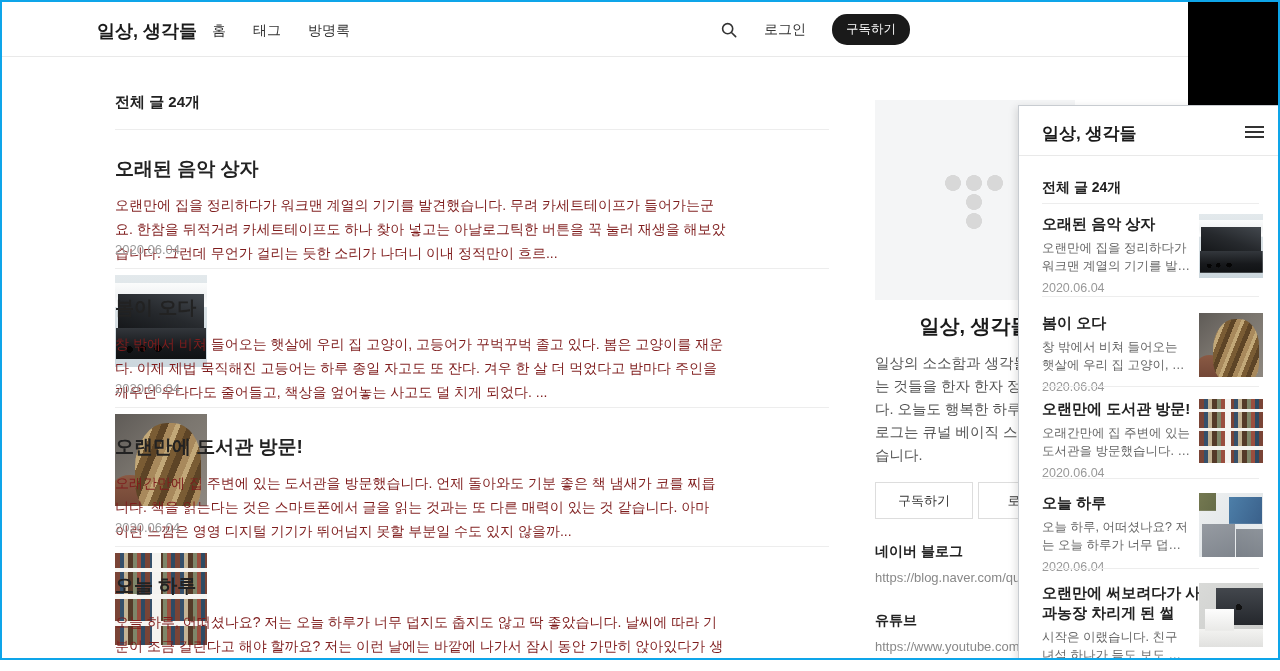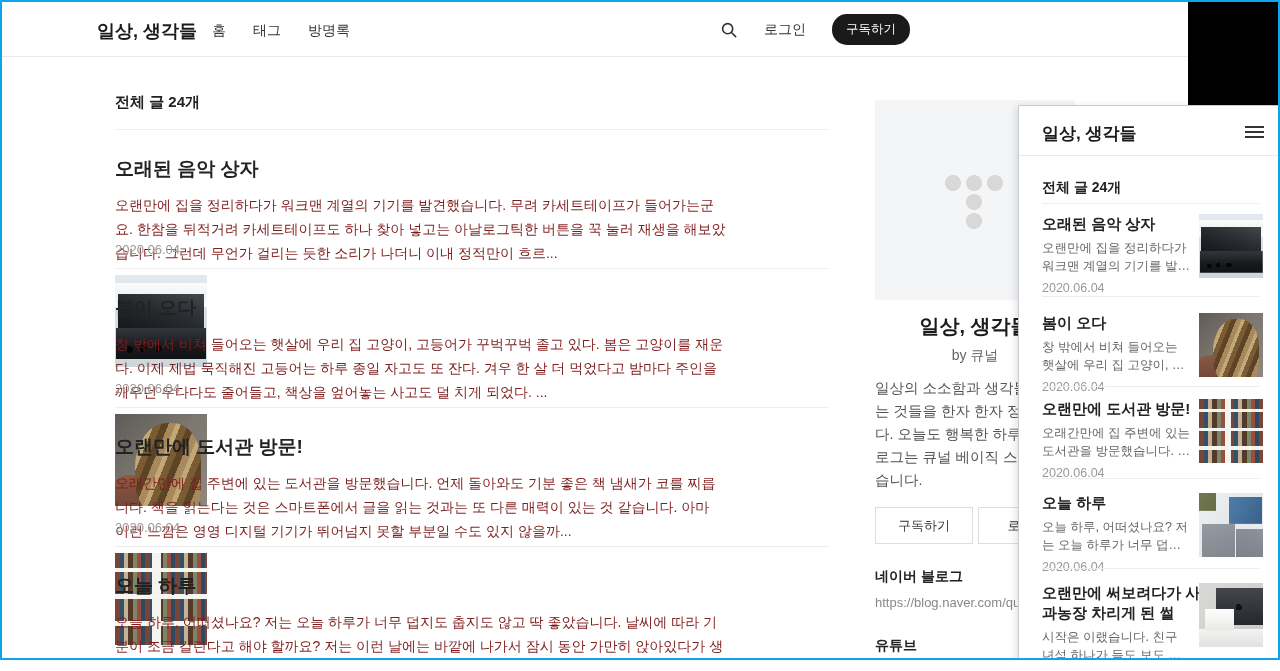--- a/index.html
+++ b/index.html
@@ -159,21 +159,20 @@
   <div class="post" style="top:557px">
     <div class="post-title">오늘 하루</div>
     <div class="post-excerpt">오늘 하루, 어떠셨나요? 저는 오늘 하루가 너무 덥지도 춥지도 않고 딱 좋았습니다. 날씨에 따라 기분이 조금 갈린다고 해야 할까요? 저는 이런 날에는 바깥에 나가서 잠시 동안 가만히 앉아있다가 생각나는 무언가를 노트에 적곤 합니다. 좋은 날씨에 좋은 기분으로 쓴 ...</div>
     <div class="post-date">2020.06.04</div>
 
   </div>
 
   <div class="sidebar">
     <div class="profile-img"></div>
     <div class="blog-title">일상, 생각들</div>
-    <div class="byline">by 큐널</div>
     <div class="desc">
       <div>일상의 소소함과 생각들, 그리</div>
       <div>는 것들을 한자 한자 정성 들</div>
       <div>다. 오늘도 행복한 하루 보내</div>
       <div>로그는 큐널 베이직 스킨을 적</div>
       <div>습니다.</div>
     </div>
     <div class="btn-row">
       <button class="side-btn">구독하기</button>
       <button class="side-btn">로그인</button>

